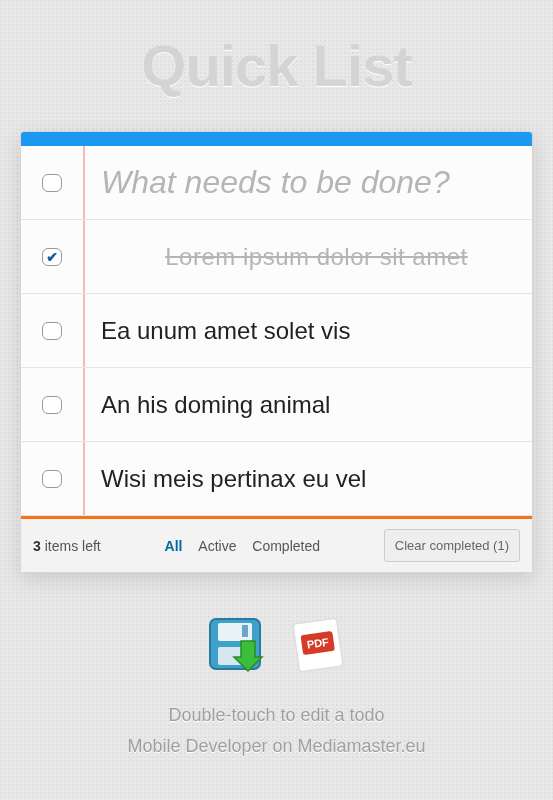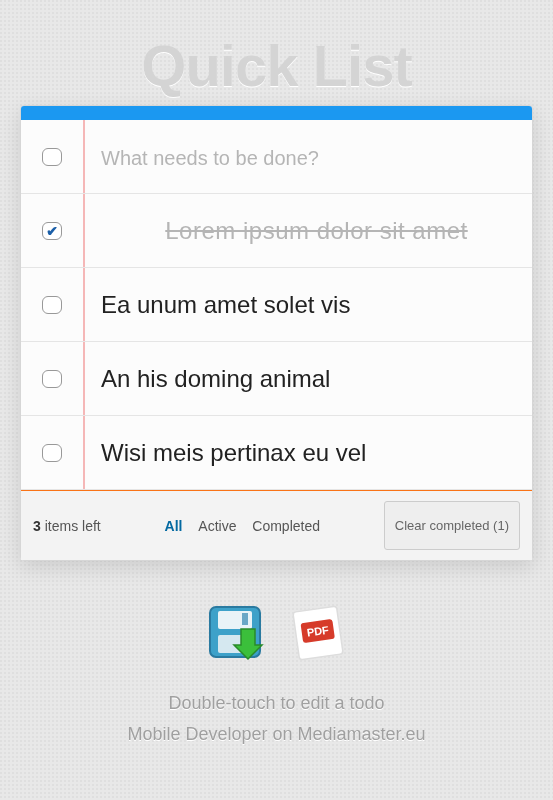--- a/index.html
+++ b/index.html
@@ -12,21 +12,21 @@
   background-size: 4px 4px;
   font-family: "Helvetica Neue", Helvetica, Arial, sans-serif;
   overflow: hidden;
 }
 .app-title {
   text-align: center;
   font-size: 58px;
   font-weight: 700;
   color: #d4d4d4;
   text-shadow: 0 1px 0 #fff;
-  padding: 32px 0 6px;
+  padding: 32px 0 32px;
   letter-spacing: -1px;
 }
 .card {
   margin: 0 20px;
   background: #fcfcfc;
   border: 1px solid #d6d6d6;
   border-radius: 4px;
   box-shadow: 0 6px 20px rgba(0,0,0,0.12);
   position: relative;
 }
@@ -61,21 +61,22 @@
 .content-col {
   flex: 1;
   padding-left: 18px;
   font-size: 24px;
   color: #222;
 }
 .new-input {
   width: 100%;
   border: none;
   background: transparent;
-  font-size: 20px;
+  font-size: 32px;
+  font-style: italic;
   color: #b5b5b5;
   outline: none;
   padding: 0;
 }
 .new-input::placeholder { color: #b5b5b5; }
 .checkbox {
   width: 20px;
   height: 18px;
   border: 1.5px solid #999;
   border-radius: 6px;
@@ -99,33 +100,33 @@
   text-decoration: line-through;
   letter-spacing: 0.5px;
   text-align: center;
 }
 .footer {
   display: flex;
   align-items: center;
   font-size: 14px;
   color: #555;
   padding: 10px 12px;
-  border-top: 1px solid #f97316;
+  border-top: 3px solid #f97316;
   background: #f3f3f3;
 }
 .items-left { flex: 0 0 auto; }
 .items-left strong { color: #333; }
 .filters { flex: 1; text-align: center; }
 .filter { margin: 0 6px; cursor: pointer; }
 .filter.active { font-weight: 700; color: #0369a1; }
 .clear-btn {
   background: #eee;
   border: 1px solid #ccc;
   border-radius: 3px;
-  padding: 16px 10px;
+  padding: 8px 10px;
   font-size: 13px;
   color: #666;
   cursor: pointer;
 }
 .bottom-area {
   text-align: center;
   margin-top: 40px;
 }
 .icons-row {
   display: flex;

